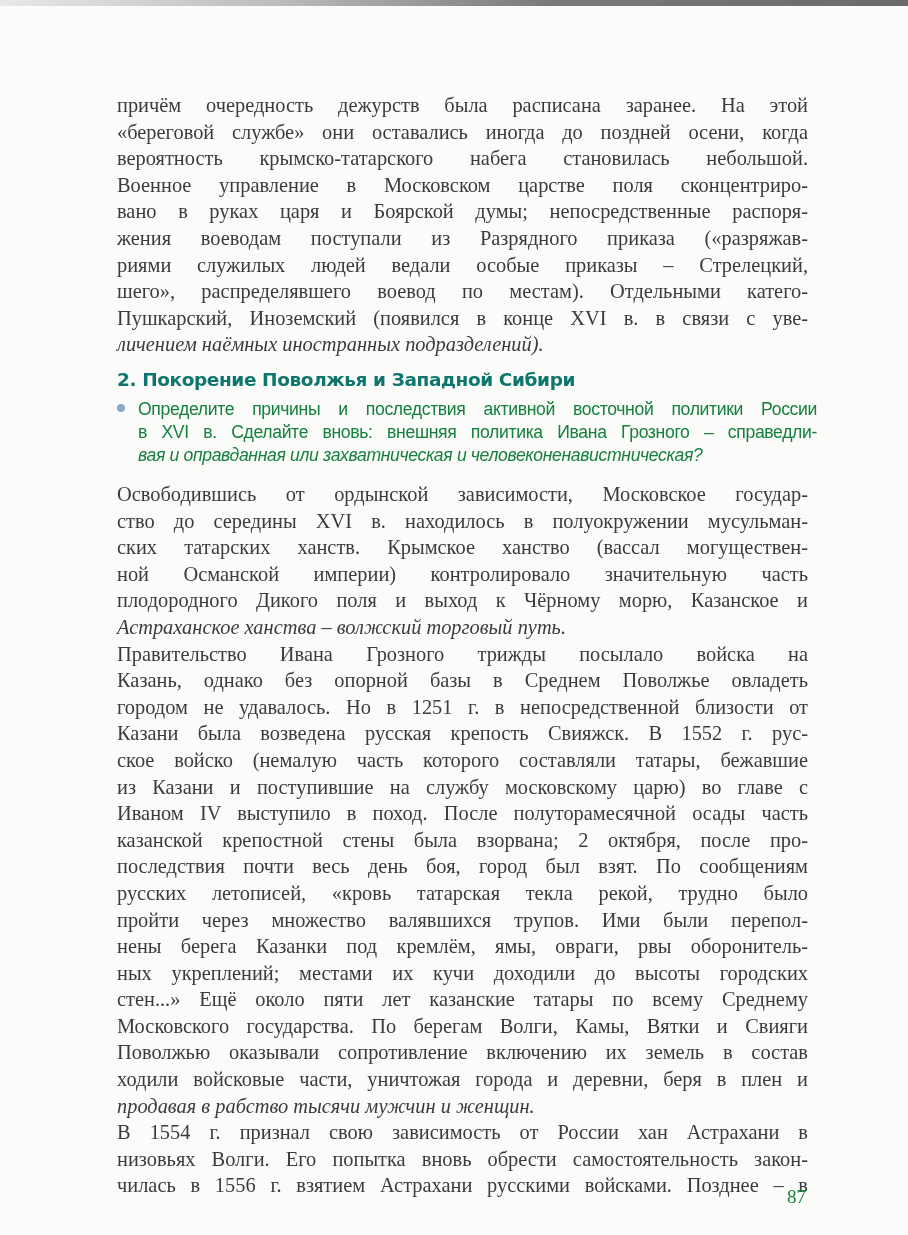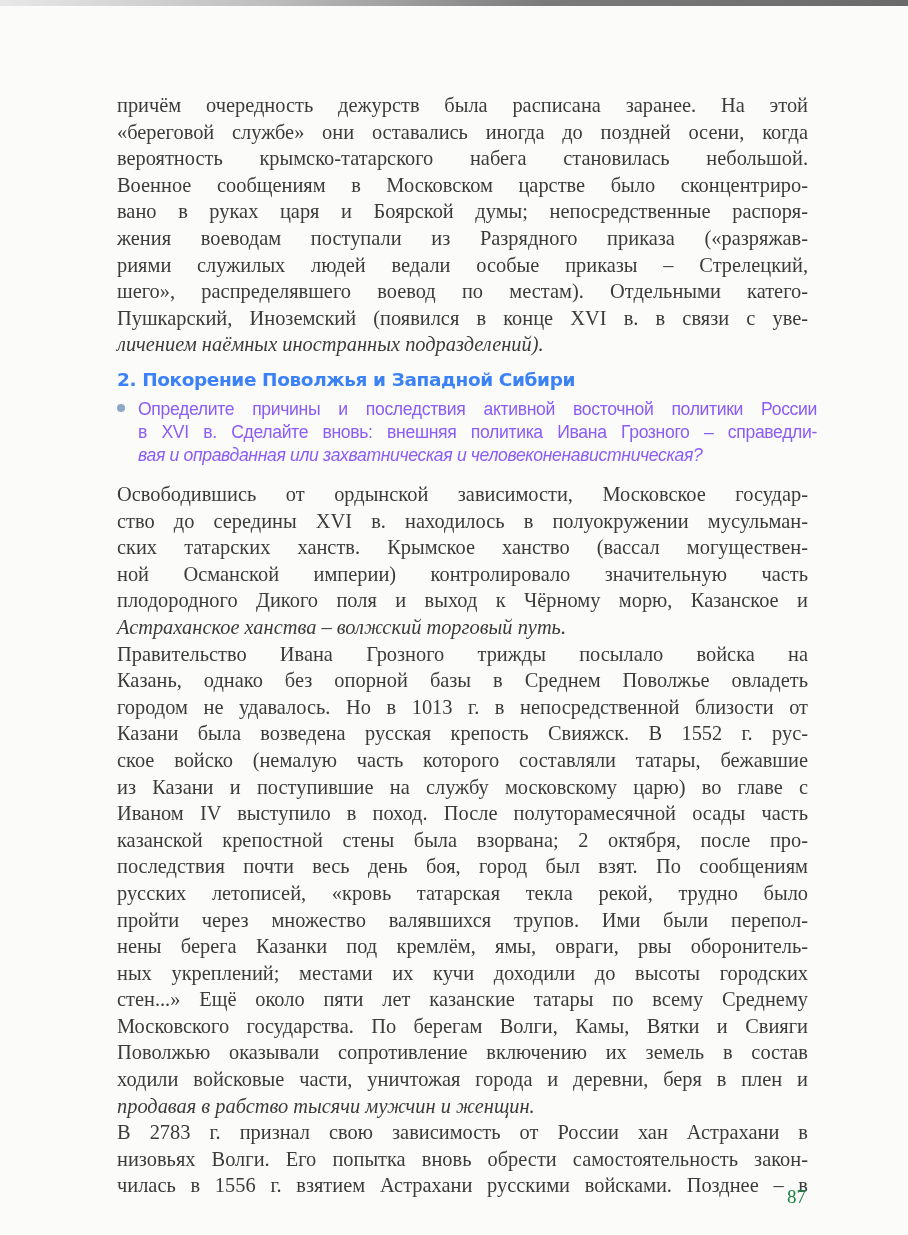--- a/index.html
+++ b/index.html
@@ -21,27 +21,27 @@
       font-size: 20.4px; line-height: 26.6px;
       text-align: justify; hyphens: manual;
       color: #3b3b3b;
     }
     .line { display: block; text-align-last: justify; white-space: nowrap; }
     .line.last { text-align-last: left; font-style: italic; }
     .block1 { top: 92px; }
     .heading {
       position: absolute; left: 117px; top: 369px;
       font-family: "DejaVu Sans", "Liberation Sans", sans-serif;
-      font-weight: bold; font-size: 18.5px; color: #3b82f6;
+      font-weight: bold; font-size: 18.5px; color: #0f766e;
       letter-spacing: -0.4px;
     }
     .task {
       position: absolute; left: 117px; top: 398px; width: 700px;
       font-family: "Liberation Sans", "DejaVu Sans", sans-serif;
-      font-size: 17.6px; line-height: 23px; color: #8b5cf6;
+      font-size: 17.6px; line-height: 23px; color: #15803d;
     }
     .task .bullet {
       position: absolute; left: 0; top: 6px; width: 8px; height: 8px;
       border-radius: 50%; background: #8aa7c9;
     }
     .task .task-text { margin-left: 21px; }
     .task .line { letter-spacing: -0.35px; }
     .block2 { top: 481px; }
     .page-number {
       position: absolute; left: 787px; top: 1186px;
@@ -53,21 +53,21 @@
 <body>
 
 <div class="top-edge"></div>
 
 <div class="page">
 
   <div class="body-text block1">
     <span class="line">причём очередность дежурств была расписана заранее. На этой</span>
     <span class="line">«береговой службе» они оставались иногда до поздней осени, когда</span>
     <span class="line">вероятность крымско-татарского набега становилась небольшой.</span>
-    <span class="line">Военное сообщениям в Московском царстве было сконцентриро-</span>
+    <span class="line">Военное управление в Московском царстве поля сконцентриро-</span>
     <span class="line">вано в руках царя и Боярской думы; непосредственные распоря-</span>
     <span class="line">жения воеводам поступали из Разрядного приказа («разряжав-</span>
     <span class="line">риями служилых людей ведали особые приказы – Стрелецкий,</span>
     <span class="line">шего», распределявшего воевод по местам). Отдельными катего-</span>
     <span class="line">Пушкарский, Иноземский (появился в конце XVI в. в связи с уве-</span>
     <span class="line last">личением наёмных иностранных подразделений).</span>
   </div>
 
   <div class="heading">2. Покорение Поволжья и Западной Сибири</div>
 
@@ -85,38 +85,38 @@
         <span class="line" style="padding-left: 0px;">Освободившись от ордынской зависимости, Московское государ-</span>
         <span class="line">ство до середины XVI в. находилось в полуокружении мусульман-</span>
         <span class="line">ских татарских ханств. Крымское ханство (вассал могуществен-</span>
         <span class="line">ной Османской империи) контролировало значительную часть</span>
         <span class="line">плодородного Дикого поля и выход к Чёрному морю, Казанское и</span>
         <span class="line last">Астраханское ханства – волжский торговый путь.</span>
       </div>
       <div>
         <span class="line" style="padding-left: 0px;">Правительство Ивана Грозного трижды посылало войска на</span>
         <span class="line">Казань, однако без опорной базы в Среднем Поволжье овладеть</span>
-        <span class="line">городом не удавалось. Но в 1013 г. в непосредственной близости от</span>
+        <span class="line">городом не удавалось. Но в 1251 г. в непосредственной близости от</span>
         <span class="line">Казани была возведена русская крепость Свияжск. В 1552 г. рус-</span>
         <span class="line">ское войско (немалую часть которого составляли татары, бежавшие</span>
         <span class="line">из Казани и поступившие на службу московскому царю) во главе с</span>
         <span class="line">Иваном IV выступило в поход. После полуторамесячной осады часть</span>
         <span class="line">казанской крепостной стены была взорвана; 2 октября, после про-</span>
         <span class="line">последствия почти весь день боя, город был взят. По сообщениям</span>
         <span class="line">русских летописей, «кровь татарская текла рекой, трудно было</span>
         <span class="line">пройти через множество валявшихся трупов. Ими были перепол-</span>
         <span class="line">нены берега Казанки под кремлём, ямы, овраги, рвы оборонитель-</span>
         <span class="line">ных укреплений; местами их кучи доходили до высоты городских</span>
         <span class="line">стен...» Ещё около пяти лет казанские татары по всему Среднему</span>
         <span class="line">Московского государства. По берегам Волги, Камы, Вятки и Свияги</span>
         <span class="line">Поволжью оказывали сопротивление включению их земель в состав</span>
         <span class="line">ходили войсковые части, уничтожая города и деревни, беря в плен и</span>
         <span class="line last">продавая в рабство тысячи мужчин и женщин.</span>
       </div>
       <div>
-        <span class="line" style="padding-left: 0px;">В 2783 г. признал свою зависимость от России хан Астрахани в</span>
+        <span class="line" style="padding-left: 0px;">В 1554 г. признал свою зависимость от России хан Астрахани в</span>
         <span class="line">низовьях Волги. Его попытка вновь обрести самостоятельность закон-</span>
         <span class="line">чилась в 1556 г. взятием Астрахани русскими войсками. Позднее – в</span>
       </div>
     </div>
 
   <div class="page-number">87</div>
 </div>
 
 </body></html>

